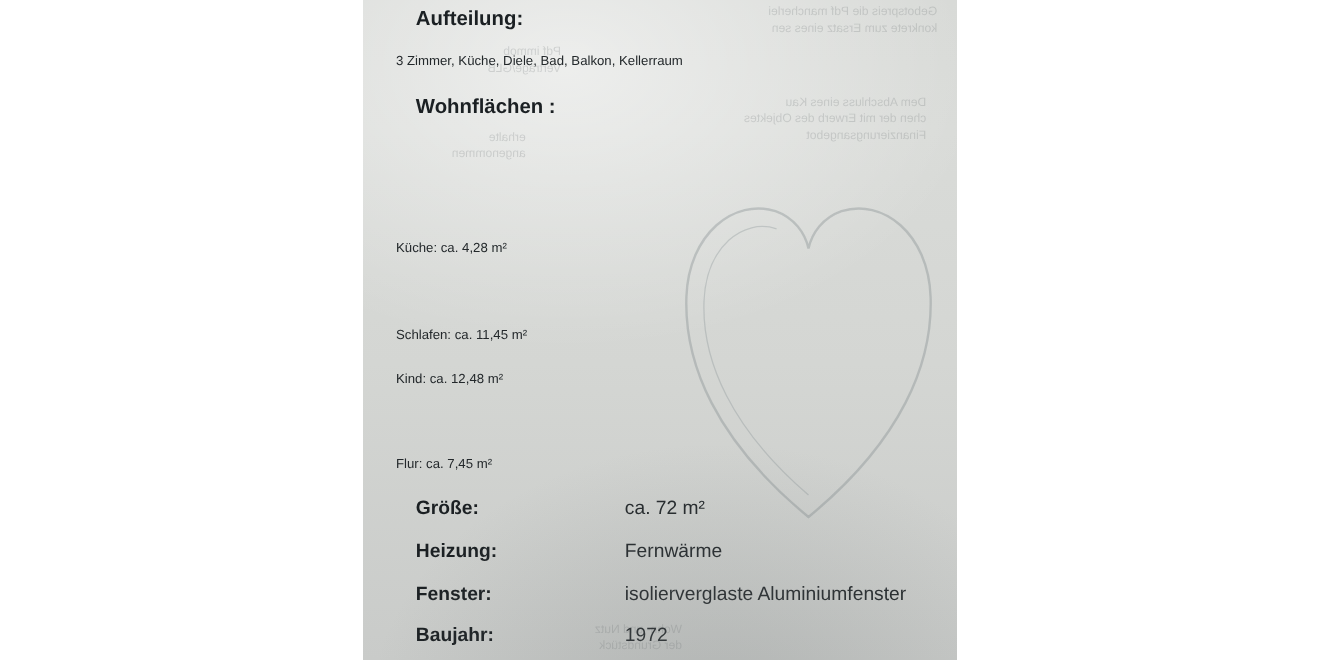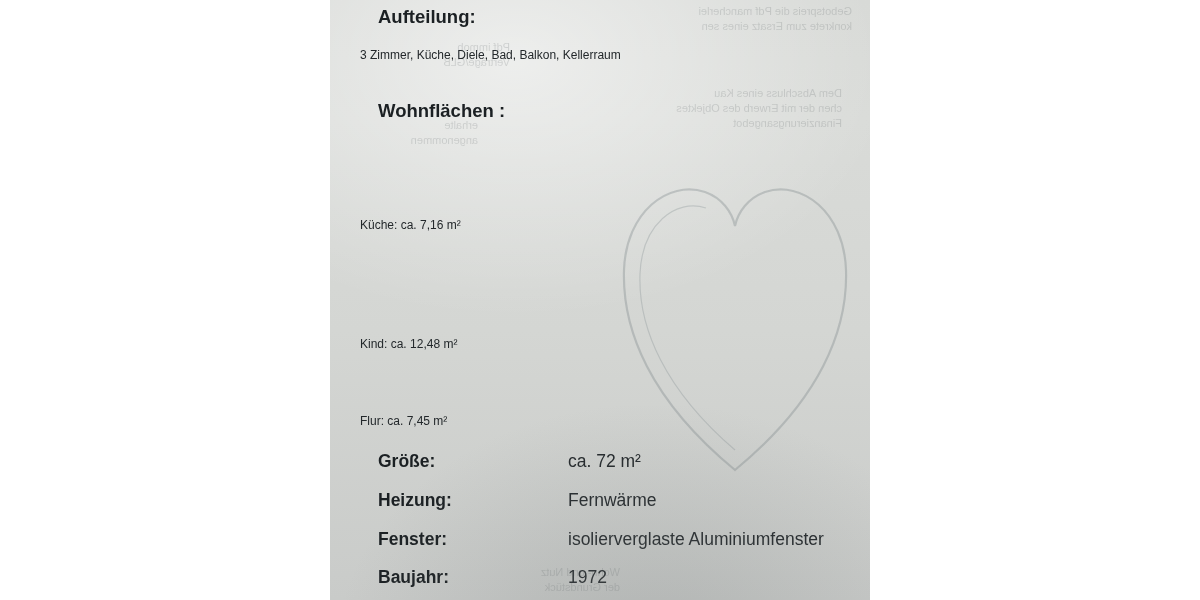--- a/index.html
+++ b/index.html
@@ -115,21 +115,21 @@
     color: #1b2023;
   }
   .val {
     font-size: 17.5px;
     color: #23282b;
   }
 
   
   .r0  { top: 6px; }
   .r1  { top: 48px; }
-  .r2  { top: 100px; }
+  .r2  { top: 86px; }
   .r3  { top: 132px; }
   .r4  { top: 176px; }
   .r5  { top: 218px; }
   .r6  { top: 258px; }
   .r7  { top: 297px; }
   .r8  { top: 337px; }
   .r9  { top: 377px; }
   .r10 { top: 414px; }
   .r11 { top: 451px; }
   .r12 { top: 490px; }
@@ -167,21 +167,22 @@
       <path d="M125 300 C 55 240 28 178 30 124 C 32 74 66 48 96 58" fill="none" stroke="#7f8a8e" stroke-width="1.2"></path>
     </svg>
 
     <div class="content">
 
       <div class="line hdr colB r0">Aufteilung:</div>
       <div class="line txt colA r1">3 Zimmer, Küche, Diele, Bad, Balkon, Kellerraum</div>
 
       <div class="line hdr colB r2">Wohnflächen :</div>
 
-      <div class="line txt colA r5">Küche: ca. 7,16 m²</div>
+      <div class="line txt colA r5">Küche: ca. 4,28 m²</div>
+      <div class="line txt colA r7">Schlafen: ca. 11,45 m²</div>
       <div class="line txt colA r8">Kind: ca. 12,48 m²</div>
       <div class="line txt colA r10">Flur: ca. 7,45 m²</div>
 
       <div class="line lbl colB r11">Größe:</div>
       <div class="line val colV r11">ca. 72 m²</div>
 
       <div class="line lbl colB r12">Heizung:</div>
       <div class="line val colV r12">Fernwärme</div>
 
       <div class="line lbl colB r13">Fenster:</div>

